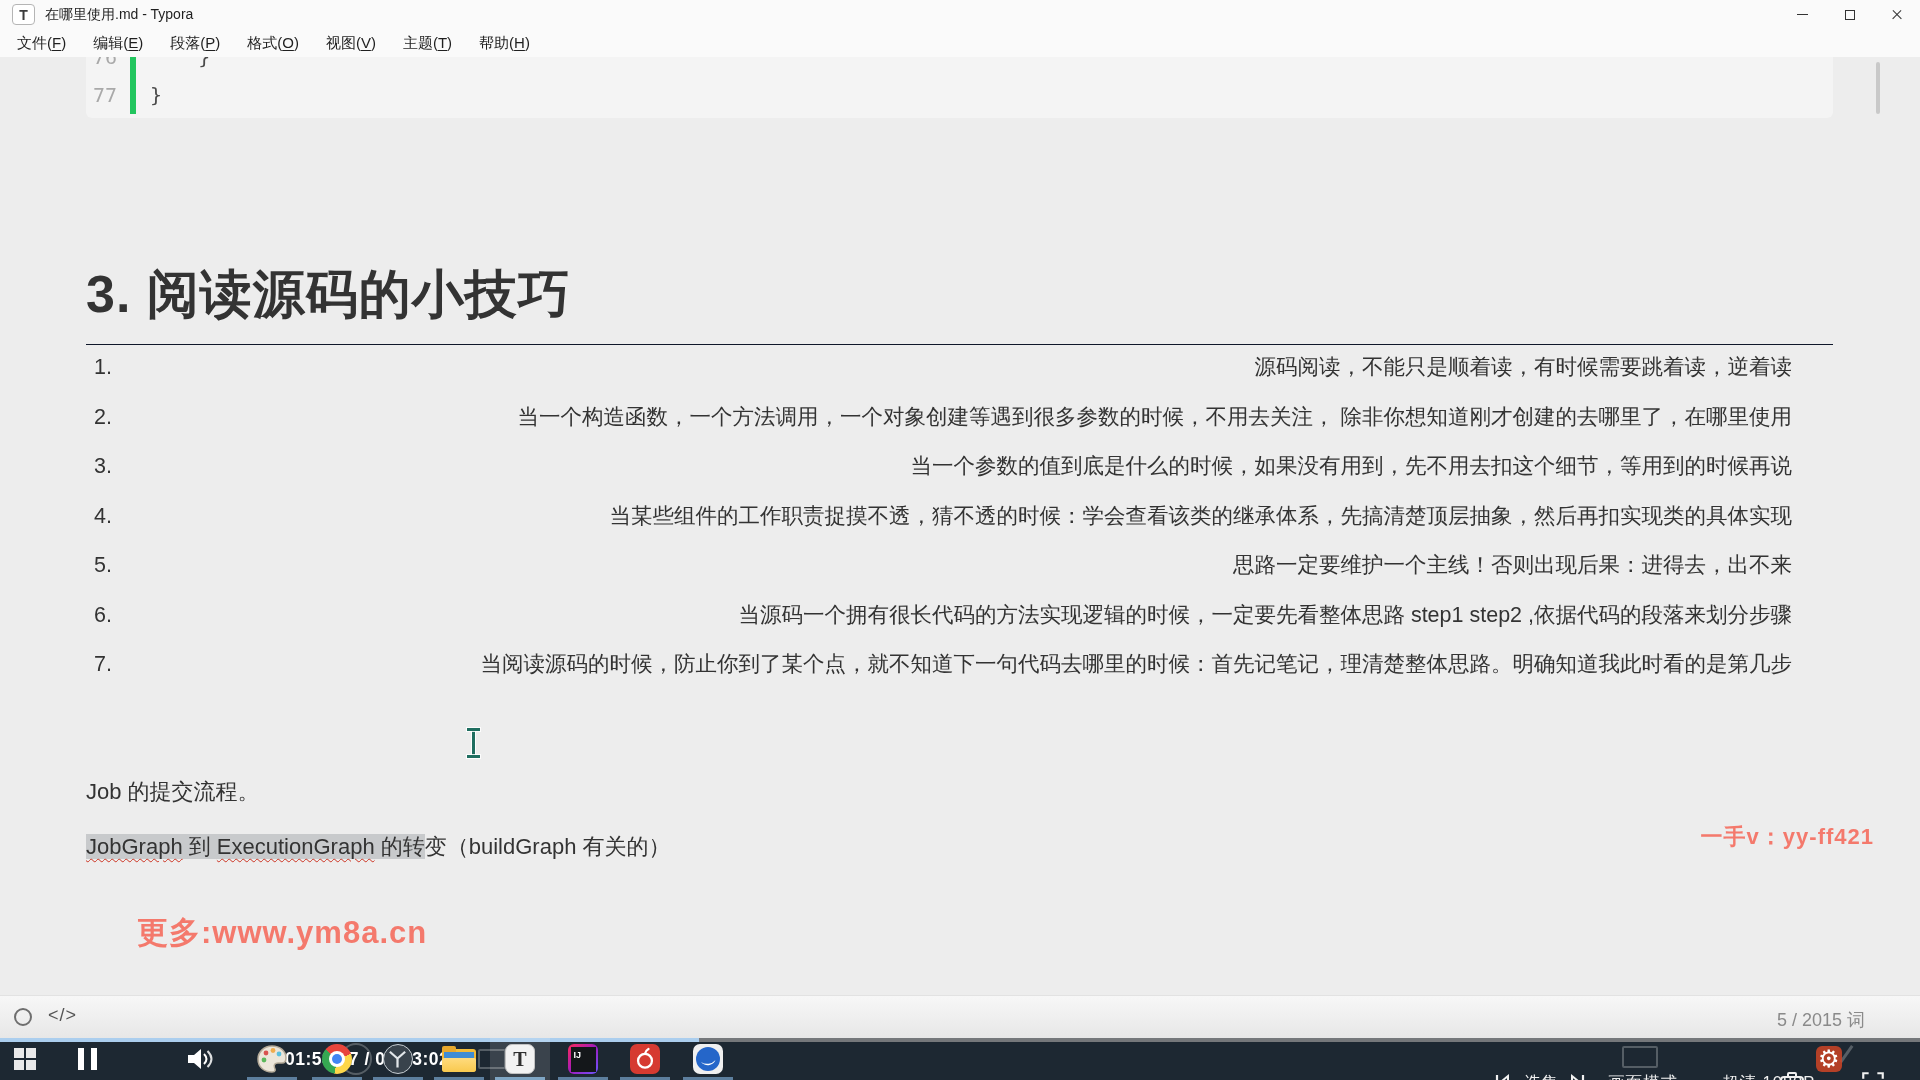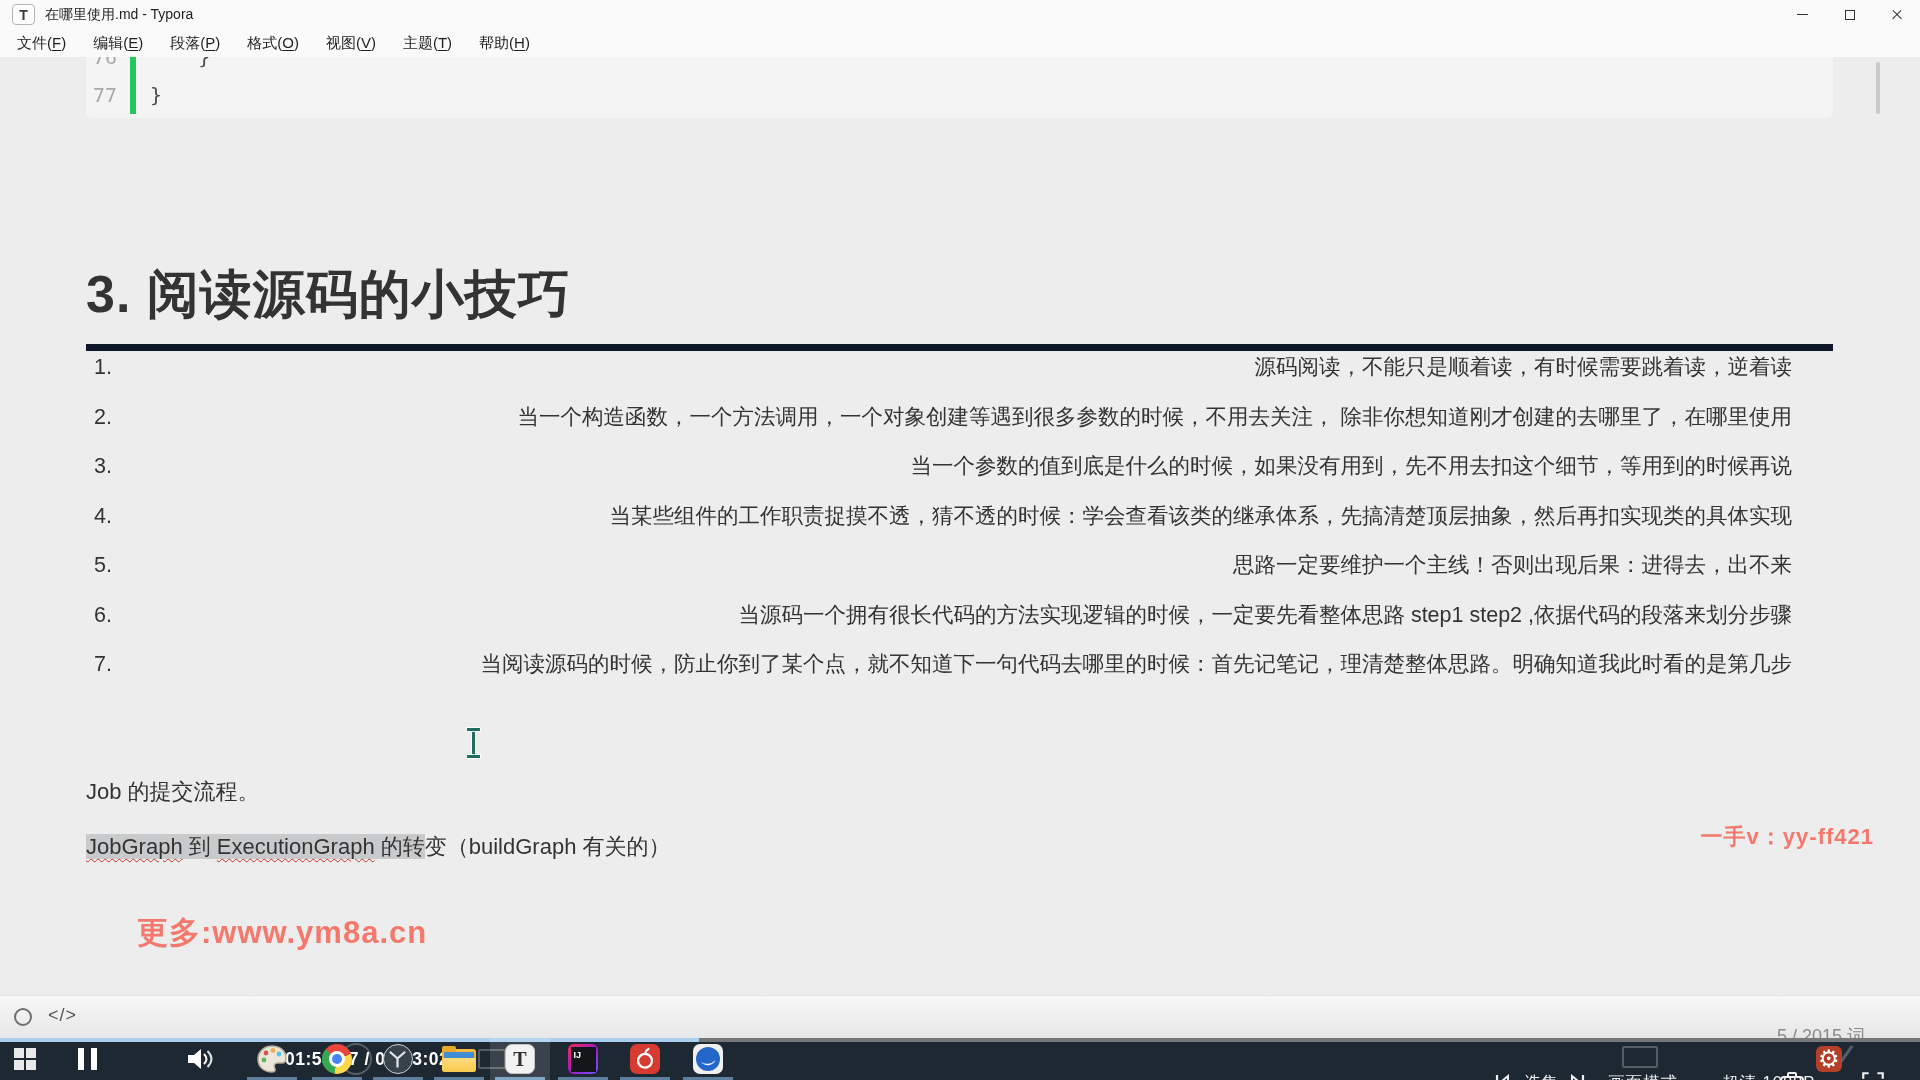--- a/index.html
+++ b/index.html
@@ -42,21 +42,21 @@
 
   .scroll-thumb { position:absolute; left:1876px; top:5px; width:4px; height:52px;
                   background:#c9c9c9; border-radius:2px; }
 
   .entry-line { position:absolute; left:86px; top:89px; font-size:21.5px; color:#333; }
   .wavy { text-decoration:underline wavy #cc3322 1px; text-underline-offset:4px; }
   .entry-code-head { border-bottom:1px solid #4a4a4a; padding-bottom:1px; }
 
   .doc-heading { position:absolute; left:86px; top:203px; width:1747px; font-size:52px;
                  font-weight:bold; color:#333; letter-spacing:1px;
-                 border-bottom:7px solid #0f172a; padding-bottom:14px; }
+                 border-bottom:1px solid #0f172a; padding-bottom:14px; }
 
   .tips { position:absolute; left:92px; top:297px; width:1700px; font-size:21.5px; color:#333;
           padding-left:26px;text-align:right; }
   .tips li { margin-bottom:22.5px; line-height:27px; padding-left:5px; }
 
   .ibeam { position:absolute; left:472px; top:674px; width:3px; height:24px; background:#1f6e60;
            box-shadow:0 0 0 1px rgba(255,255,255,.85); }
   .ibeam::before, .ibeam::after { content:""; position:absolute; left:-5px; width:13px; height:3px;
            background:#1f6e60; box-shadow:0 0 0 1px rgba(255,255,255,.85); }
   .ibeam::before { top:-3px; } .ibeam::after { bottom:-3px; }
@@ -69,21 +69,21 @@
                  color:#f4796c; letter-spacing:1px; }
   .promo-left { position:absolute; left:137px; top:855px; font-size:31px; font-weight:600;
                 color:#f4796c; letter-spacing:1px; }
 
   
   .statusbar { position:absolute; left:0; right:0; top:995px; height:43px;
                background:linear-gradient(#f7f7f7,#e7e7e7); border-top:1px solid #e2e2e2; }
   .sb-circle { position:absolute; left:14px; top:12px; width:18px; height:18px; border:2px solid #6e6e6e;
                border-radius:50%; }
   .sb-code { position:absolute; left:48px; top:9px; font-size:18px; color:#555; letter-spacing:1px; }
-  .sb-count { position:absolute; right:55px; top:28px; font-size:18px; color:#8a8a8a; }
+  .sb-count { position:absolute; right:55px; top:12px; font-size:18px; color:#8a8a8a; }
 
   
   .taskbar { position:absolute; left:0; right:0; bottom:0; height:42px; background:#1d2832; }
   .progress-track { position:absolute; top:0; left:0; right:0; height:4px; background:#75787b; }
   .progress-fill { height:4px; background:#abceee; }
 
   .win-logo { position:absolute; left:14px; top:10px; width:22px; height:22px; display:grid;
               grid-template-columns:10px 10px; grid-template-rows:10px 10px; gap:2px; }
   .win-logo div { background:#e9e9e9; }
   .pause-glyph { position:absolute; left:78px; top:10px; display:flex; gap:7px; }

